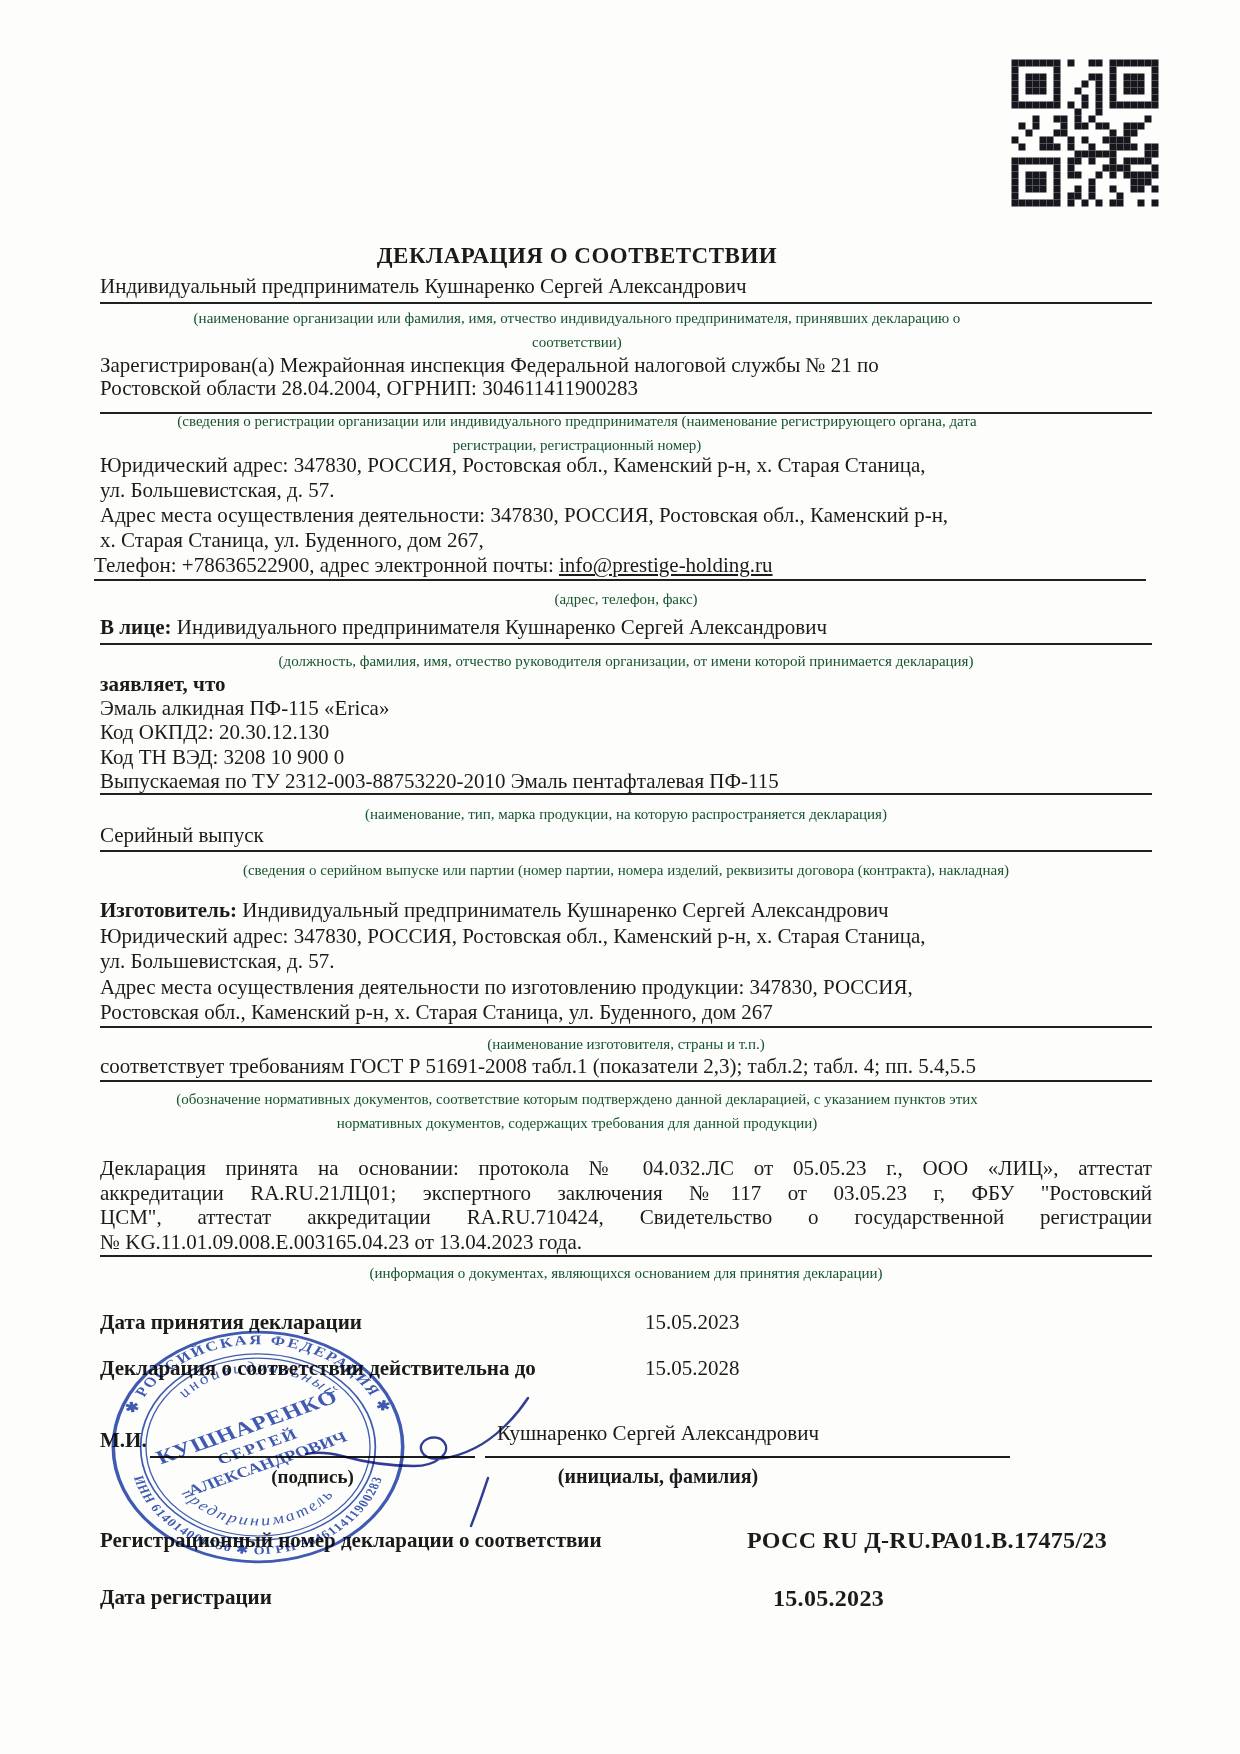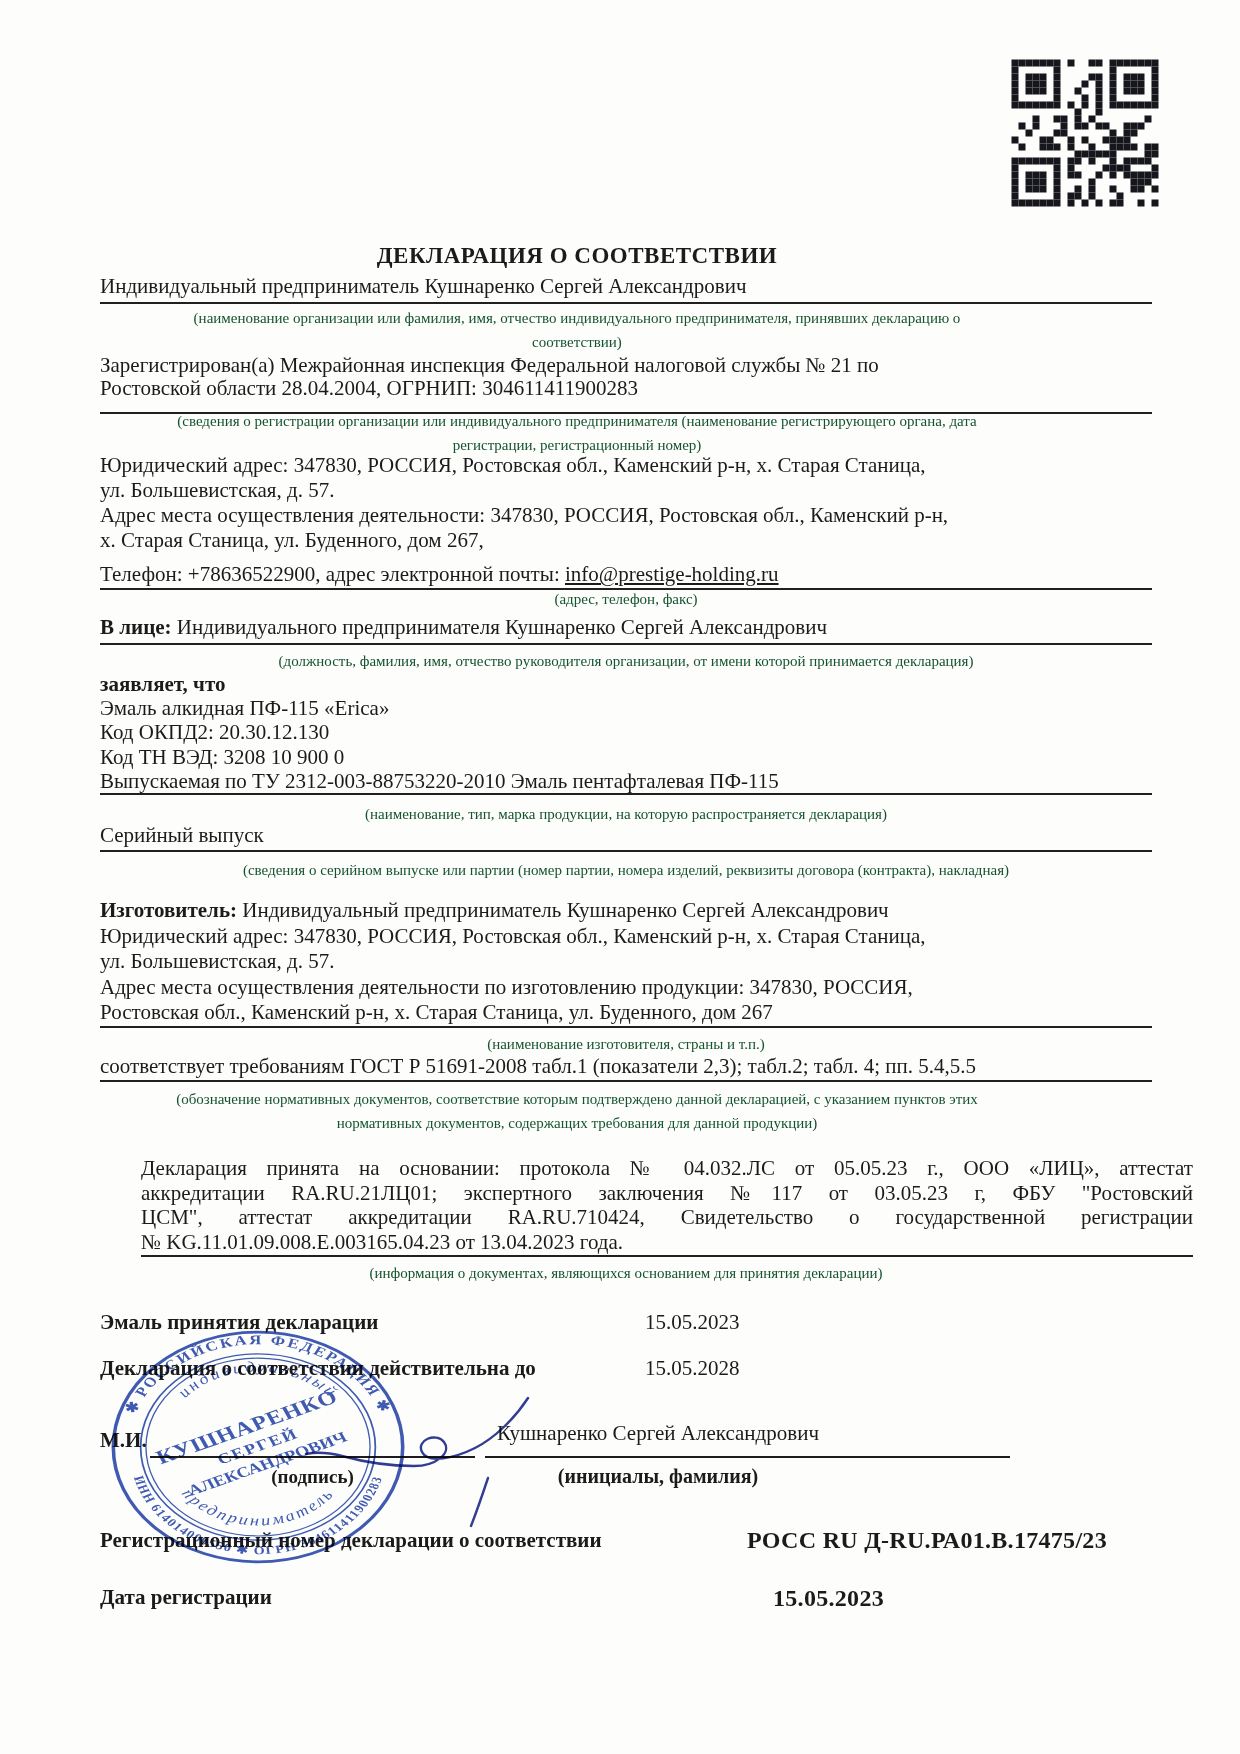--- a/index.html
+++ b/index.html
@@ -257,21 +257,21 @@
     <div class="cap">(сведения о регистрации организации или индивидуального предпринимателя (наименование регистрирующего органа, дата</div>
     <div class="cap">регистрации, регистрационный номер)</div>
   </div>
 
   <div class="abs t" style="left:100px;top:453px;width:1052px;">
     <div>Юридический адрес: 347830, РОССИЯ, Ростовская обл., Каменский р-н, х. Старая Станица,</div>
     <div>ул. Большевистская, д. 57.</div>
     <div>Адрес места осуществления деятельности: 347830, РОССИЯ, Ростовская обл., Каменский р-н,</div>
     <div>х. Старая Станица, ул. Буденного, дом 267,</div>
   </div>
-  <div class="abs t rule" style="left:100px;top:553px;width:1052px;height:26px;margin-top:9px;">
+  <div class="abs t rule" style="left:94px;top:553px;width:1052px;height:26px;">
     <span>Телефон: +78636522900, адрес электронной почты: </span><span class="u">info@prestige-holding.ru</span>
   </div>
   <div class="abs cap" style="left:100px;top:587px;width:1052px;">(адрес, телефон, факс)</div>
 
   <div class="abs t rule" style="left:100px;top:615px;width:1052px;height:28px;">
     <span class="b">В лице:</span><span> Индивидуального предпринимателя Кушнаренко Сергей Александрович</span>
   </div>
   <div class="abs cap" style="left:100px;top:649px;width:1052px;">(должность, фамилия, имя, отчество руководителя организации, от имени которой принимается декларация)</div>
 
   <div class="abs t b" style="left:100px;top:672px;width:1052px;">заявляет, что</div>
@@ -294,29 +294,29 @@
     <div class="rule">Ростовская обл., Каменский р-н, х. Старая Станица, ул. Буденного, дом 267</div>
   </div>
   <div class="abs cap" style="left:100px;top:1032px;width:1052px;">(наименование изготовителя, страны и т.п.)</div>
 
   <div class="abs t rule" style="left:100px;top:1054px;width:1052px;height:26px;">соответствует требованиям ГОСТ Р 51691-2008 табл.1 (показатели 2,3); табл.2; табл. 4; пп. 5.4,5.5</div>
   <div class="abs" style="left:0;top:1087px;width:1154px;">
     <div class="cap">(обозначение нормативных документов, соответствие которым подтверждено данной декларацией, с указанием пунктов этих</div>
     <div class="cap">нормативных документов, содержащих требования для данной продукции)</div>
   </div>
 
-  <div class="abs t rule" style="left:100px;top:1156px;width:1052px;line-height:24.5px;padding-bottom:1px;margin-left:41px;">
+  <div class="abs t rule" style="left:100px;top:1156px;width:1052px;line-height:24.5px;padding-bottom:1px;">
     <div class="jl">Декларация принята на основании: протокола № 04.032.ЛС от 05.05.23 г., ООО «ЛИЦ», аттестат</div>
     <div class="jl">аккредитации RA.RU.21ЛЦ01; экспертного заключения №117 от 03.05.23 г, ФБУ "Ростовский</div>
     <div class="jl">ЦСМ", аттестат аккредитации RA.RU.710424, Свидетельство о государственной регистрации</div>
     <div>№ KG.11.01.09.008.Е.003165.04.23 от 13.04.2023 года.</div>
   </div>
   <div class="abs cap" style="left:100px;top:1261px;width:1052px;">(информация о документах, являющихся основанием для принятия декларации)</div>
 
-  <div class="abs t b" style="left:100px;top:1310px;">Эмаль принятия декларации</div>
+  <div class="abs t b" style="left:100px;top:1310px;">Дата принятия декларации</div>
   <div class="abs val" style="left:645px;top:1310px;">15.05.2023</div>
 
   <div class="abs t b" style="left:100px;top:1356px;">Декларация о соответствии действительна до</div>
   <div class="abs val" style="left:645px;top:1356px;">15.05.2028</div>
 
   <div class="abs t b" style="left:100px;top:1428px;">М.И.</div>
 
   <div class="abs ctr val" style="left:458px;top:1421px;width:400px;">Кушнаренко Сергей Александрович</div>
 
   <div class="abs line" style="left:150px;top:1456px;width:325px;"></div>

